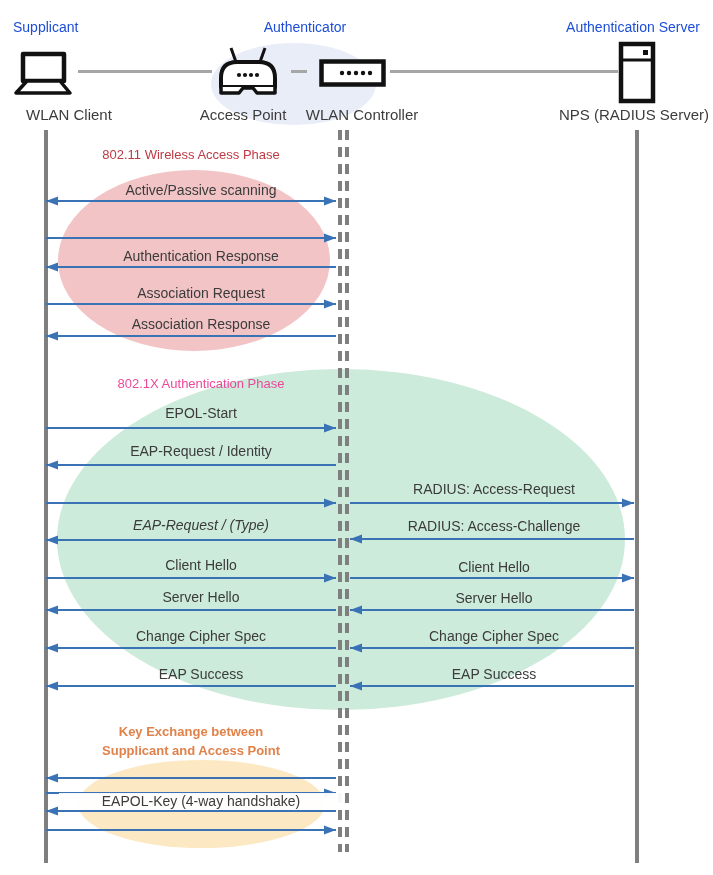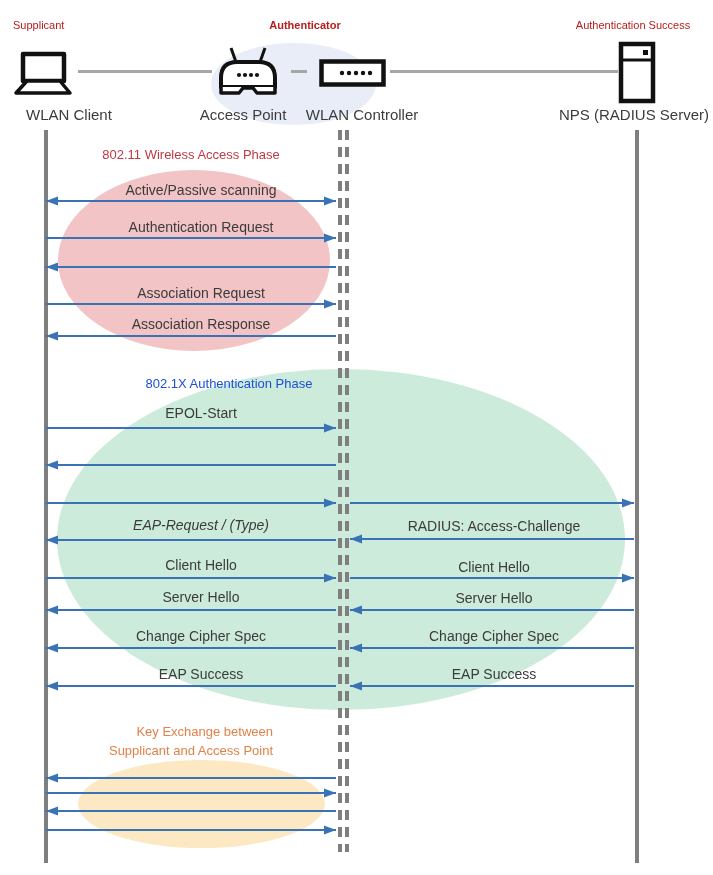--- a/index.html
+++ b/index.html
@@ -1,23 +1,23 @@
 <!DOCTYPE html>
 <html><head>
 <meta charset="utf-8">
 <style>
   html,body{margin:0;padding:0;background:#fff;}
   .canvas{
     position:relative;width:713px;height:875px;background:#fff;overflow:hidden;
     font-family:"Liberation Sans",sans-serif;color:#3b3b3b;
   }
   
-  .role{position:absolute;top:19px;font-size:11px;color:#b91c1c;white-space:nowrap;}
+  .role{position:absolute;top:19px;font-size:14px;color:#1d4ed8;white-space:nowrap;}
   .role.sup{left:13px;}
-  .role.auth{left:305px;transform:translateX(-50%);font-weight:bold;}
+  .role.auth{left:305px;transform:translateX(-50%);}
   .role.srv{left:633px;transform:translateX(-50%);}
   .hub-ellipse{position:absolute;left:211px;top:43px;width:165px;height:82px;border-radius:50%;background:#e9edf7;}
   .conn{position:absolute;height:3px;background:#a6a6a6;top:70px;}
   .conn.c1{left:78px;width:134px;}
   .conn.c2{left:291px;width:16px;}
   .conn.c3{left:390px;width:228px;}
   .icon{position:absolute;}
   .icon.laptop{left:12px;top:50px;}
   .icon.ap{left:212px;top:46px;}
   .icon.ctrl{left:319px;top:59px;}
@@ -38,41 +38,41 @@
   .lifeline.dash.d1{left:338px;}
   .lifeline.dash.d2{left:345px;}
   
   .phase-ellipse{position:absolute;border-radius:50%;z-index:1;}
   .pe1{left:58px;top:170px;width:272px;height:181px;background:#f2c4c6;}
   .pe2{left:57px;top:369px;width:568px;height:341px;background:#cdebdb;}
   .pe3{left:78px;top:760px;width:247px;height:88px;background:#fce9c3;}
   
   .phase-title{position:absolute;font-size:13px;white-space:nowrap;transform:translateX(-50%);z-index:4;}
   .pt1{left:191px;top:147px;color:#be3a44;}
-  .pt2{left:201px;top:376px;color:#1d4ed8;margin-left:28px;}
-  .pt3{left:191px;top:722px;color:#e0824a;text-align:right;line-height:19px;}
+  .pt2{left:201px;top:376px;color:#ec4899;}
+  .pt3{left:191px;top:722px;color:#e0824a;text-align:center;line-height:19px;font-weight:bold;}
   
   .arrow-layer{position:absolute;left:0;top:0;z-index:3;}
   .label-layer{position:absolute;left:0;top:0;width:707px;height:875px;z-index:4;pointer-events:none;}
   .msg-label{
     position:absolute;transform:translateX(-50%);font-size:14px;color:#3b3b3b;
     white-space:nowrap;line-height:18px;
   }
   .msg-label.boxed{
     background:rgba(255,255,255,0.95);width:284px;text-align:center;height:17px;line-height:17px;
   }
 </style>
 </head>
 <body>
 
 <div class="canvas">
 
   <div class="role sup">Supplicant</div>
   <div class="role auth">Authenticator</div>
-  <div class="role srv">Authentication Success</div>
+  <div class="role srv">Authentication Server</div>
 
   <div class="hub-ellipse"></div>
   <div class="conn c1"></div>
   <div class="conn c2"></div>
   <div class="conn c3"></div>
 
   <svg class="icon laptop" width="64" height="48" viewBox="0 0 64 48">
     <rect x="11" y="4" width="41" height="27" fill="#fff" stroke="#111" stroke-width="4.5" stroke-linejoin="round"></rect>
     <path d="M15 31 L48 31 L58 43 L4 43 Z" fill="#fff" stroke="#111" stroke-width="3.5" stroke-linejoin="round"></path>
   </svg>
@@ -211,29 +211,32 @@
         <line x1="46" x2="336" y1="811" y2="811" stroke="#3a72b6" stroke-width="2.2"></line>
         <polygon points="46,811 58,806.5 58,815.5" fill="#3a72b6"></polygon>
       </g>
       <g>
         <line x1="46" x2="336" y1="830" y2="830" stroke="#3a72b6" stroke-width="2.2"></line>
         <polygon points="336,830 324,825.5 324,834.5" fill="#3a72b6"></polygon>
       </g>
     </svg>
   <div class="label-layer">
       <div class="msg-label" style="left: 201px; top: 181px;">Active/Passive scanning</div>
-      <div class="msg-label" style="left: 201px; top: 218px;">Authentication Request</div>
+      <div class="msg-label" style="left: 201px; top: 247px;">Authentication Response</div>
       <div class="msg-label" style="left: 201px; top: 284px;">Association Request</div>
       <div class="msg-label" style="left: 201px; top: 315px;">Association Response</div>
       <div class="msg-label" style="left: 201px; top: 404px;">EPOL-Start</div>
+      <div class="msg-label" style="left: 201px; top: 442px;">EAP-Request / Identity</div>
+      <div class="msg-label" style="left: 494px; top: 480px;">RADIUS: Access-Request</div>
       <div class="msg-label" style="left: 201px; top: 516px; font-style: italic;">EAP-Request / (Type)</div>
       <div class="msg-label" style="left: 494px; top: 517px;">RADIUS: Access-Challenge</div>
       <div class="msg-label" style="left: 201px; top: 556px;">Client Hello</div>
       <div class="msg-label" style="left: 494px; top: 558px;">Client Hello</div>
       <div class="msg-label" style="left: 201px; top: 588px;">Server Hello</div>
       <div class="msg-label" style="left: 494px; top: 589px;">Server Hello</div>
       <div class="msg-label" style="left: 201px; top: 627px;">Change Cipher Spec</div>
       <div class="msg-label" style="left: 494px; top: 627px;">Change Cipher Spec</div>
       <div class="msg-label" style="left: 201px; top: 665px;">EAP Success</div>
       <div class="msg-label" style="left: 494px; top: 665px;">EAP Success</div>
+      <div class="msg-label boxed" style="left: 201px; top: 793px;">EAPOL-Key (4-way handshake)</div>
     </div>
 
 </div>
 
 </body></html>

